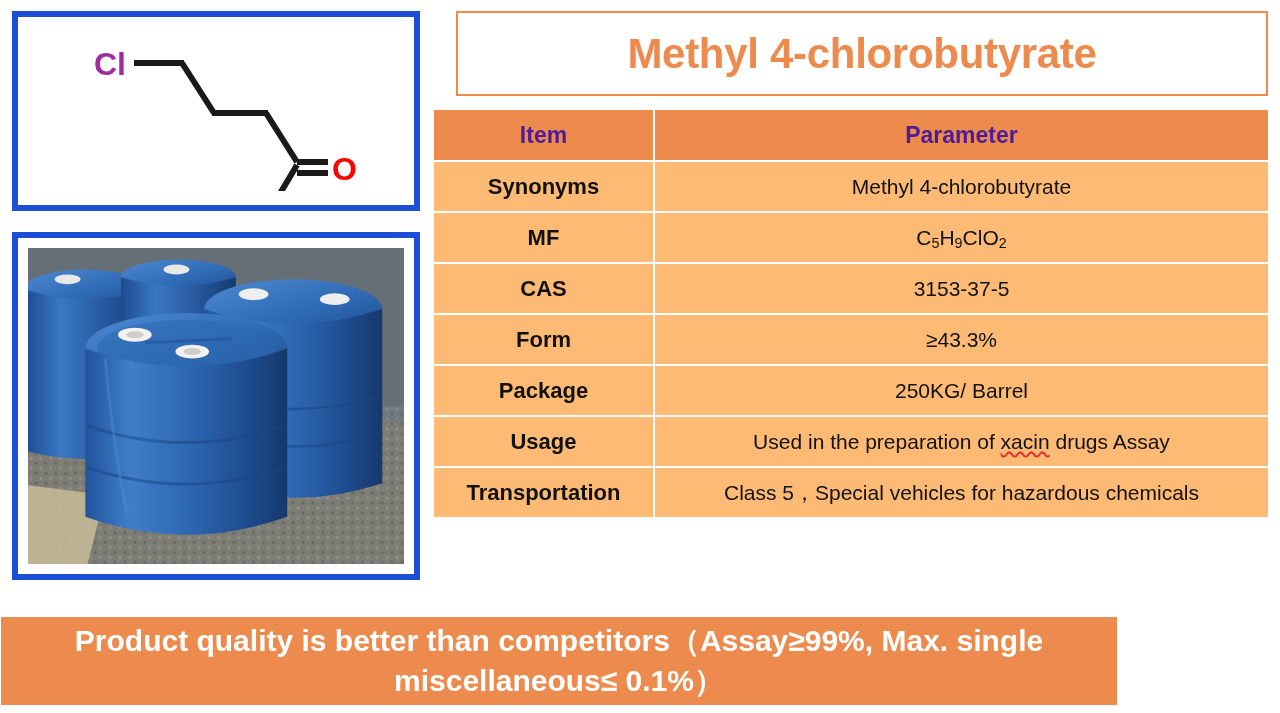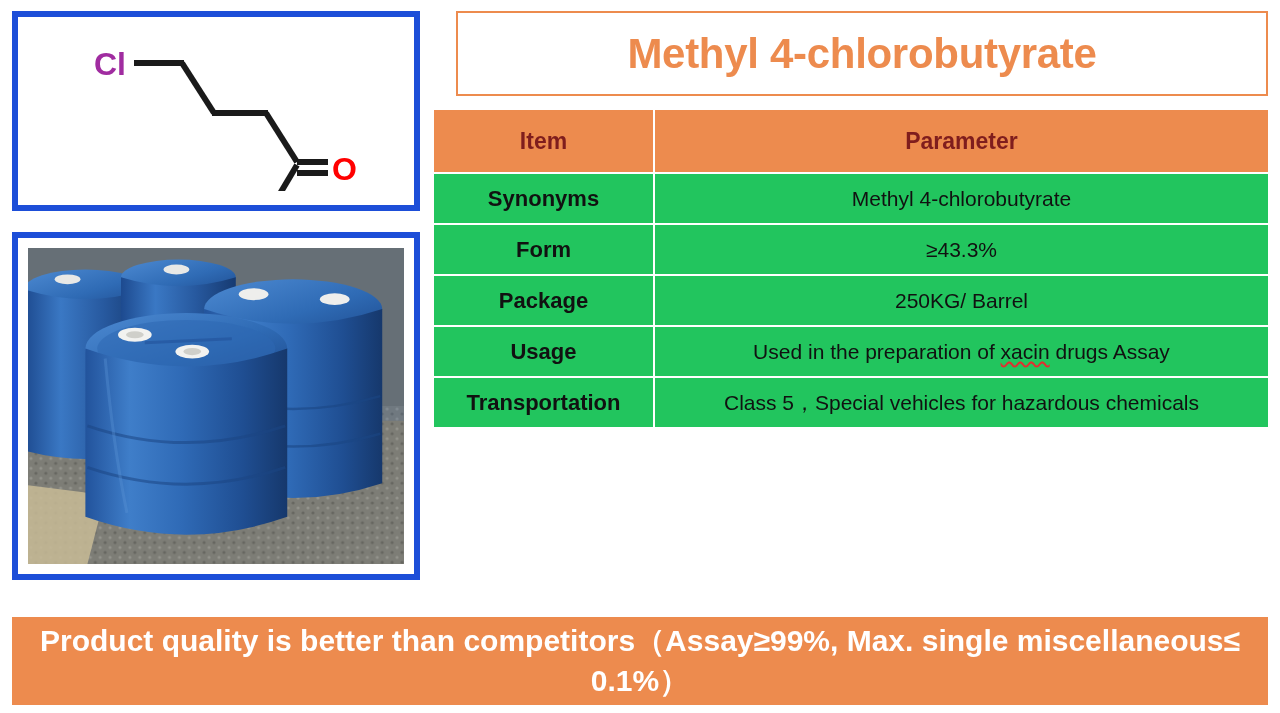--- a/index.html
+++ b/index.html
@@ -90,32 +90,32 @@
     border-collapse: separate;
     border-spacing: 2px 2px;
     table-layout: fixed;
   }
   #spec-table th, #spec-table td {
     padding: 0;
     margin: 0;
   }
   #spec-table thead th {
     background: #ED8B4E;
-    color: #7f1d1d;
+    color: #4c1d95;
     font-size: 23px;
     font-weight: bold;
-    height: 62px;
+    height: 50px;
     text-align: center;
     vertical-align: middle;
   }
   .col-item  { width: 219px; }
   .col-param { width: 613px; }
 
   #spec-table tbody td {
-    background: #22c55e;
+    background: #fdba74;
     height: 49px;
     vertical-align: middle;
     text-align: center;
     color: #111111;
   }
   td.item-cell {
     font-size: 22px;
     font-weight: bold;
   }
   td.param-cell {
@@ -129,23 +129,23 @@
     bottom: -0.28em;
   }
   .misspelled {
     text-decoration: underline wavy #e03030;
     text-decoration-skip-ink: none;
   }
 
   
   #quality-banner {
     position: absolute;
-    left: 12px;
+    left: 1px;
     top: 617px;
-    width: 1256px;
+    width: 1116px;
     height: 88px;
     background: #ED8B4E;
     box-sizing: border-box;
     display: flex;
     align-items: center;
     justify-content: center;
     text-align: center;
     padding: 0 24px;
   }
   #quality-banner-text {
@@ -288,20 +288,28 @@
       <th>Item</th>
       <th>Parameter</th>
     </tr>
   </thead>
   <tbody id="spec-table-body">
       <tr>
         <td class="item-cell">Synonyms</td>
         <td class="param-cell">Methyl 4-chlorobutyrate</td>
       </tr>
       <tr>
+        <td class="item-cell">MF</td>
+        <td class="param-cell"><span>C</span><sub>5</sub><span>H</span><sub>9</sub><span>ClO</span><sub>2</sub></td>
+      </tr>
+      <tr>
+        <td class="item-cell">CAS</td>
+        <td class="param-cell">3153-37-5</td>
+      </tr>
+      <tr>
         <td class="item-cell">Form</td>
         <td class="param-cell">≥43.3%</td>
       </tr>
       <tr>
         <td class="item-cell">Package</td>
         <td class="param-cell">250KG/ Barrel</td>
       </tr>
       <tr>
         <td class="item-cell">Usage</td>
         <td class="param-cell"><span>Used in the preparation of </span><span class="misspelled">xacin</span><span> drugs Assay</span></td>

